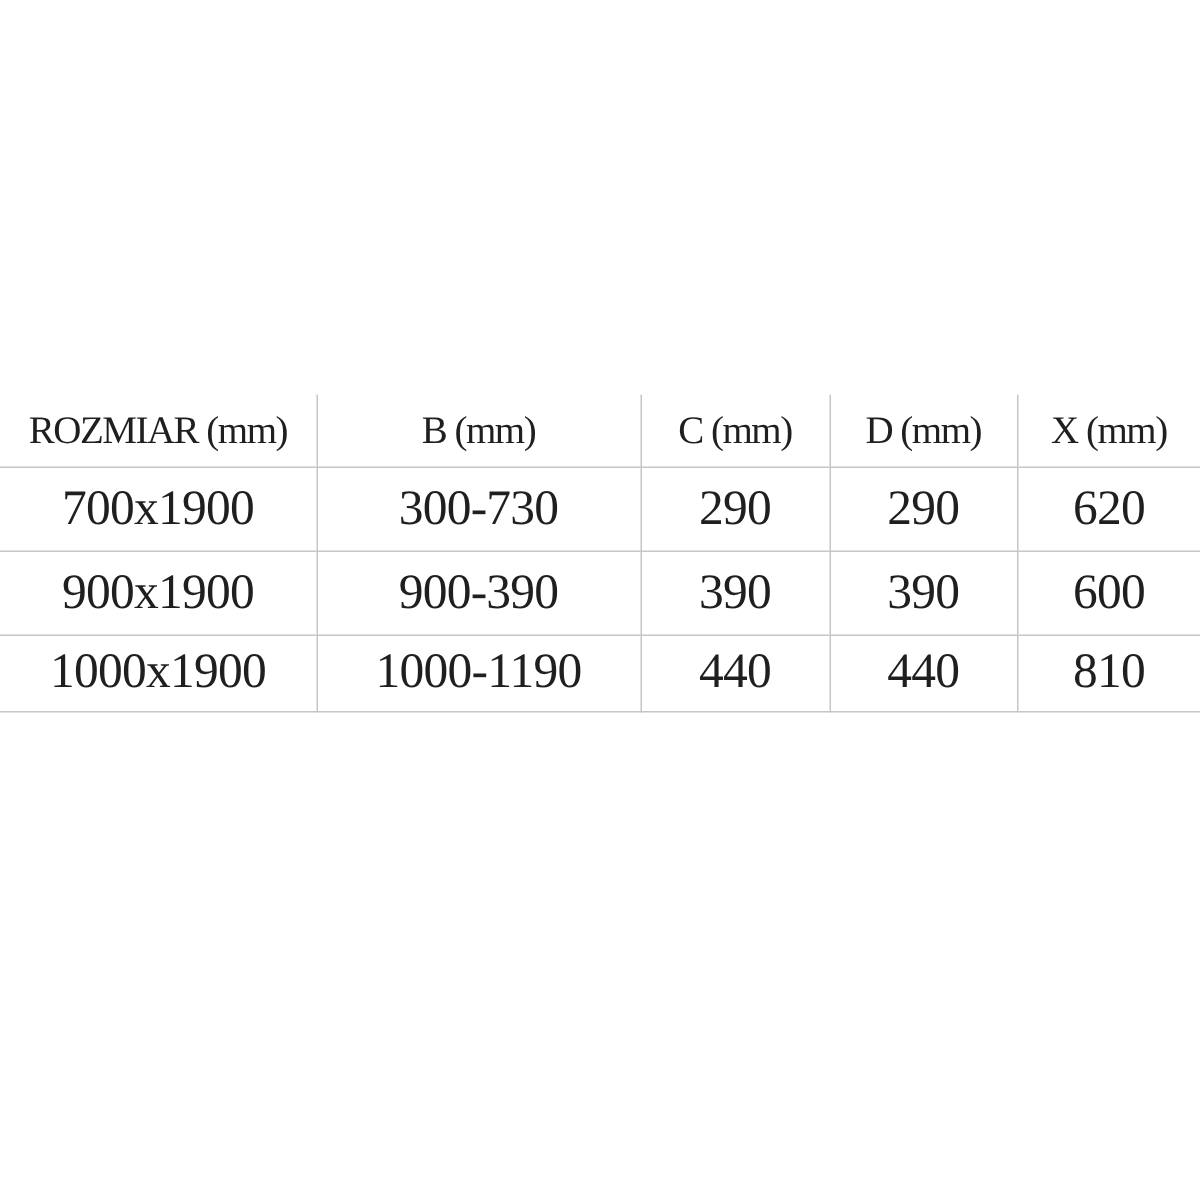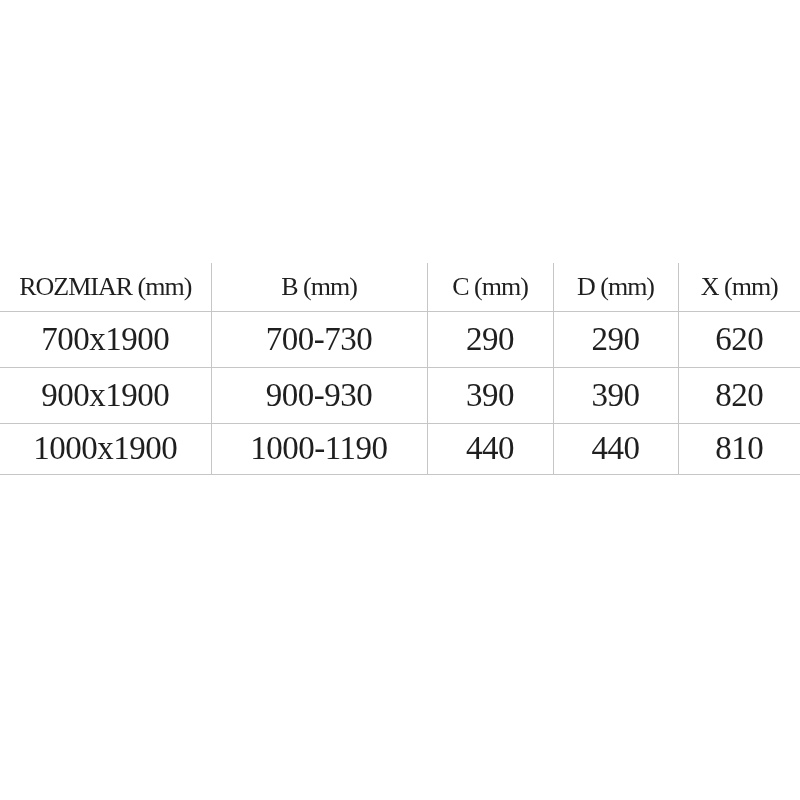--- a/index.html
+++ b/index.html
@@ -73,31 +73,31 @@
         <th>ROZMIAR (mm)</th>
         <th>B (mm)</th>
         <th>C (mm)</th>
         <th>D (mm)</th>
         <th>X (mm)</th>
       </tr>
     </thead>
     <tbody>
       <tr class="row-0">
         <td>700x1900</td>
-        <td>700-730</td>
+        <td>300-730</td>
         <td>290</td>
         <td>290</td>
         <td>620</td>
       </tr>
       <tr class="row-2">
         <td>900x1900</td>
-        <td>900-930</td>
+        <td>900-390</td>
         <td>390</td>
         <td>390</td>
-        <td>820</td>
+        <td>600</td>
       </tr>
       <tr class="row-3">
         <td>1000x1900</td>
         <td>1000-1190</td>
         <td>440</td>
         <td>440</td>
         <td>810</td>
       </tr>
     </tbody>
   </table>

